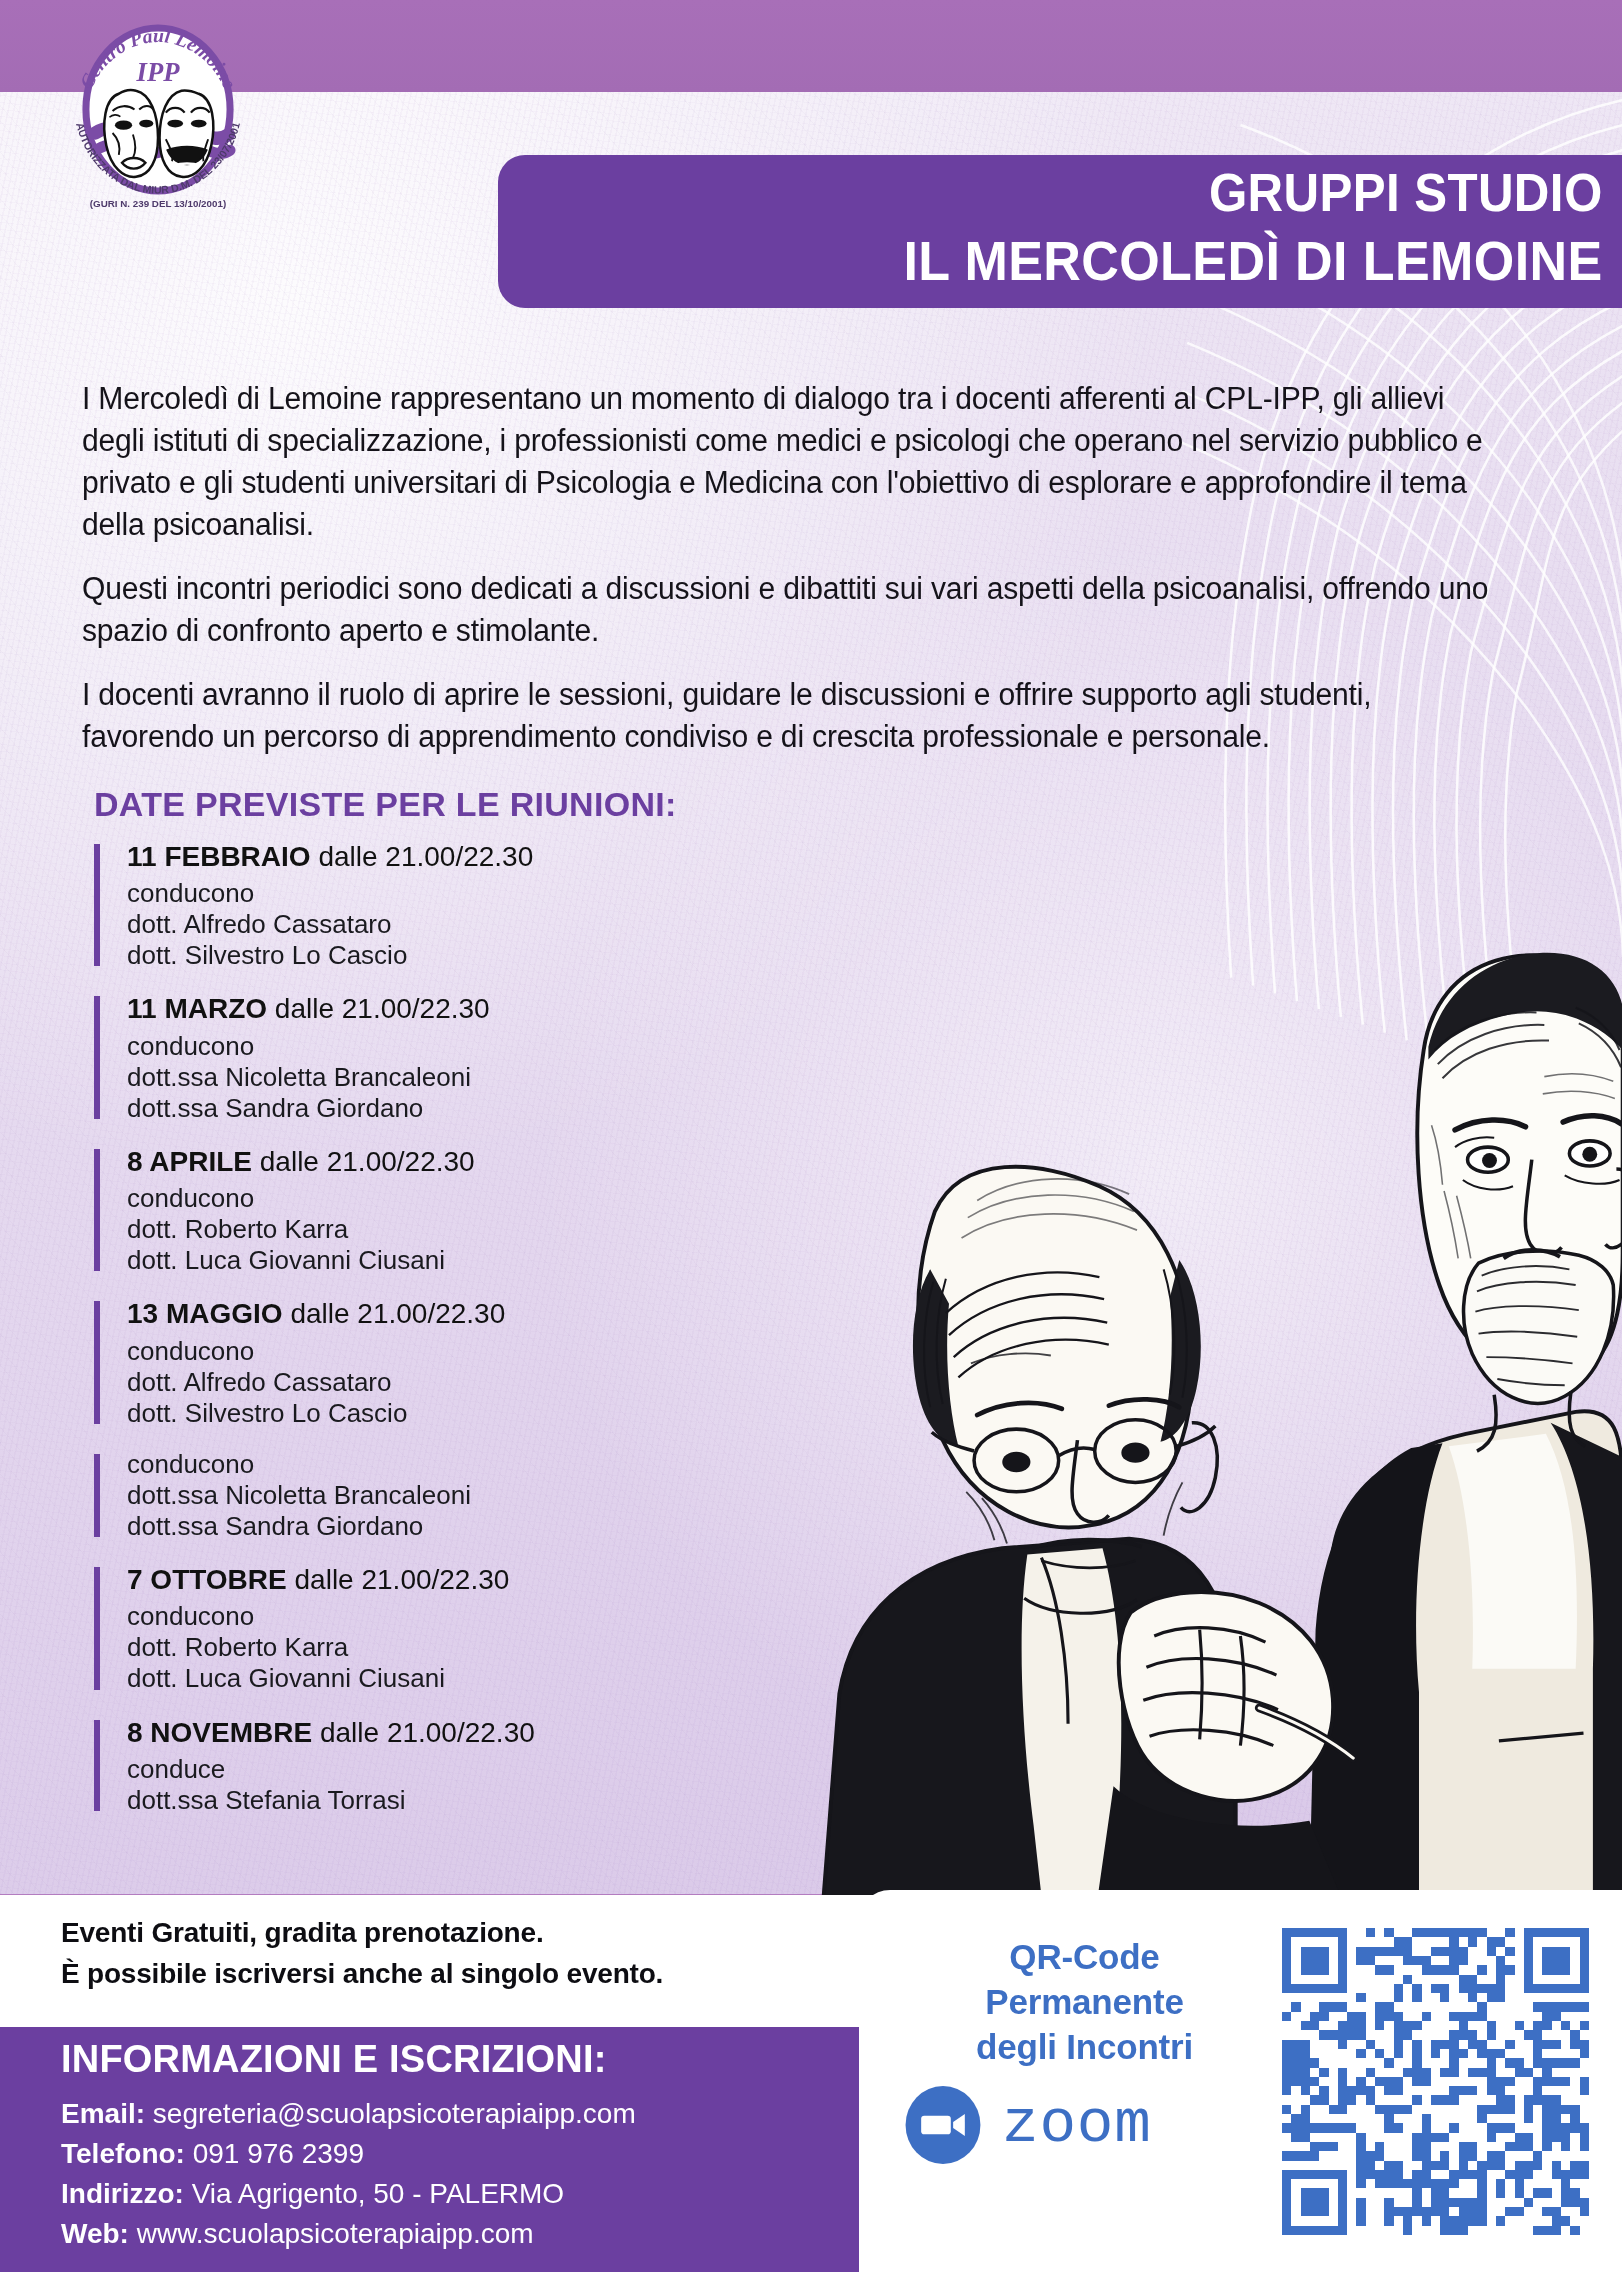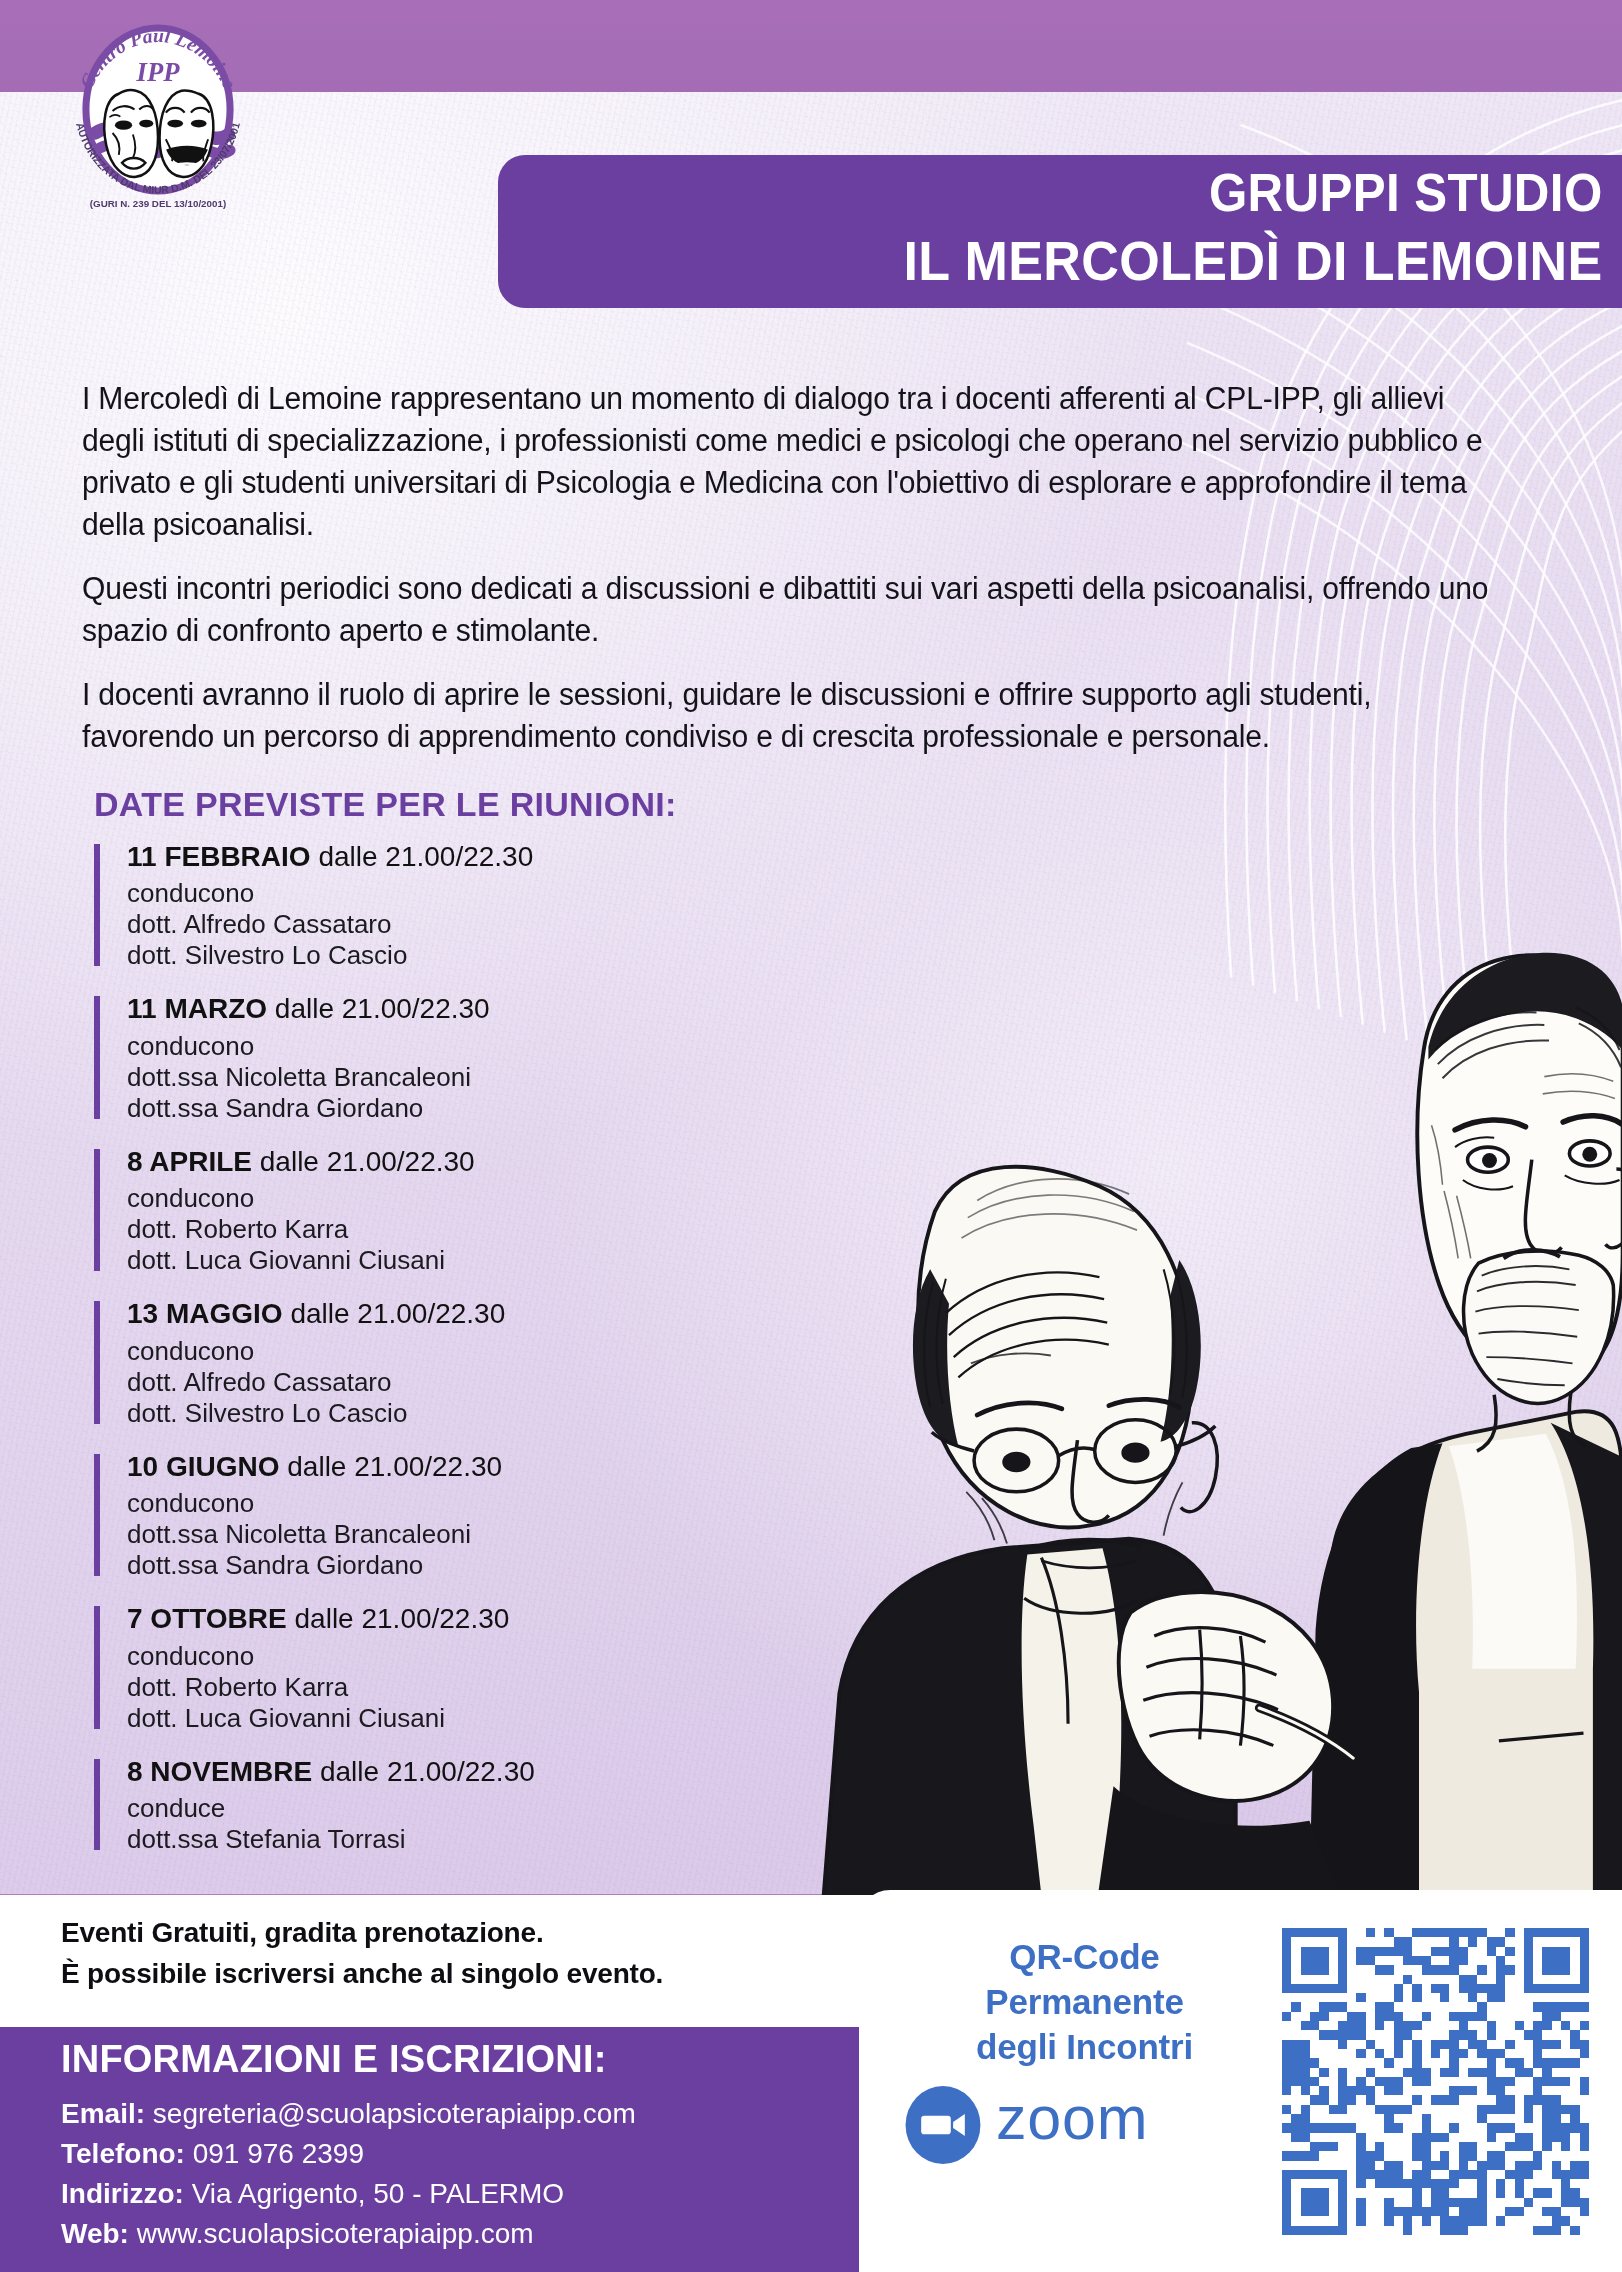--- a/index.html
+++ b/index.html
@@ -141,21 +141,21 @@
   }
   .qr-left {
     position: absolute; left: 61px; top: 44px; width: 329px;
   }
   .qr-left .line {
     font-size: 35px; line-height: 45px; font-weight: 700; color: #3d6fc4;
     text-align: center; letter-spacing: -0.2px;
   }
   .zoom-logo {
     position: absolute; left: 45px; top: 196px;
-    display: flex; align-items: flex-start; gap: 14px;
+    display: flex; align-items: center; gap: 20px; font-family: Liberation Mono, monospace;
   }
   .zoom-mark { width: 78px; height: 78px; }
   .zoom-word { font-size: 61px; font-weight: 400; color: #3d6fc4; letter-spacing: 0.8px; line-height: 64px; }
   .qr-img { position: absolute; left: 423px; top: 38px; width: 307px; height: 307px; }
 </style>
 </head>
 <body>
 
 <div id="poster">
 
@@ -425,21 +425,20 @@
         <div class="date-name">dott. Roberto Karra</div>
         <div class="date-name">dott. Luca Giovanni Ciusani</div>
       </div>
       <div class="date-block">
         <div class="date-title"><b>13 MAGGIO </b><span>dalle 21.00/22.30</span></div>
         <div class="date-lead">conducono</div>
         <div class="date-name">dott. Alfredo Cassataro</div>
         <div class="date-name">dott. Silvestro Lo Cascio</div>
       </div>
       <div class="date-block">
-        <div class="date-title"><b>10 GIUGNO </b><span>dalle 21.00/22.30</span></div>
         <div class="date-lead">conducono</div>
         <div class="date-name">dott.ssa Nicoletta Brancaleoni</div>
         <div class="date-name">dott.ssa Sandra Giordano</div>
       </div>
       <div class="date-block">
         <div class="date-title"><b>7 OTTOBRE </b><span>dalle 21.00/22.30</span></div>
         <div class="date-lead">conducono</div>
         <div class="date-name">dott. Roberto Karra</div>
         <div class="date-name">dott. Luca Giovanni Ciusani</div>
       </div>

